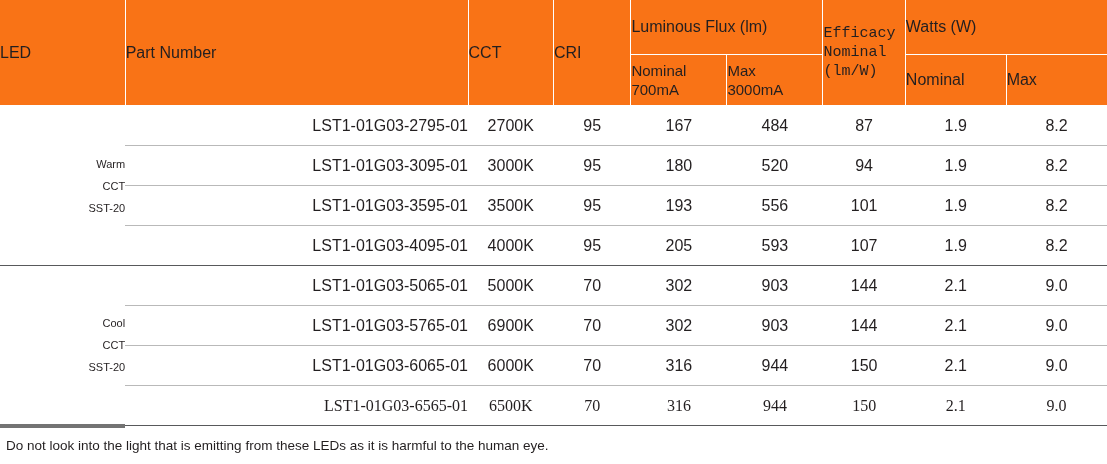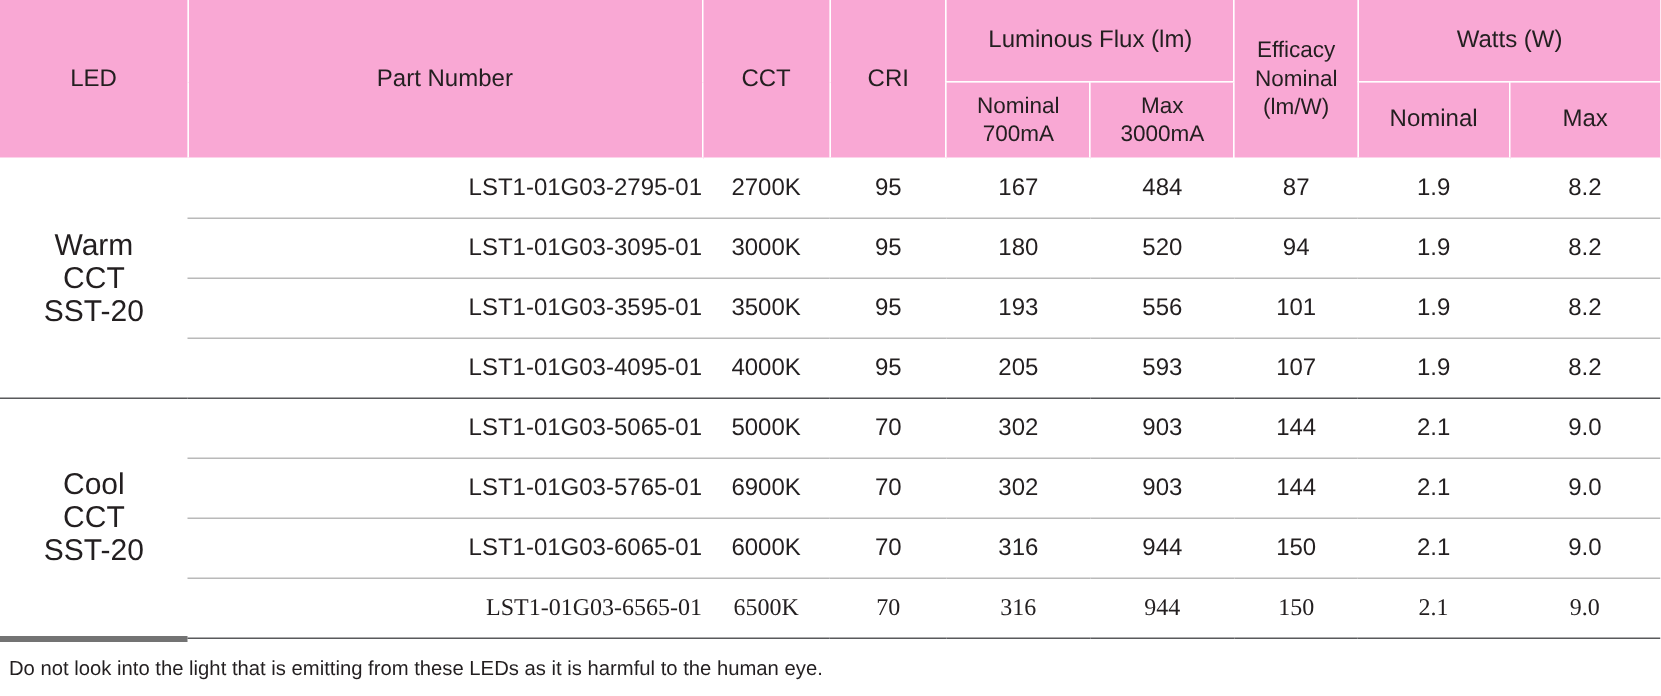--- a/index.html
+++ b/index.html
@@ -26,24 +26,24 @@
     table-layout: fixed;
   }
   table.spec th,
   table.spec td {
     padding: 0;
     margin: 0;
     font-weight: normal;
   }
   
   thead th {
-    background: #f9a8d4;
+    background: #f97316;
     color: #231f20;
     font-size: 16px;
-    text-align: center;
+    text-align: left;
     vertical-align: middle;
     border-bottom: 1px solid #ffffff;
   }
   thead tr.row1 th {
     height: 54px;
   }
   thead tr.row2 th {
     height: 50px;
   }
   th.sep {
@@ -60,43 +60,44 @@
   th.watts    { width: 200px; }
   th.wnom     { width: 100px; }
   th.wmax     { width: 100px; }
   .hdr-sub {
     font-size: 15px;
     line-height: 19px;
   }
   .hdr-eff {
     font-size: 15px;
     line-height: 19px;
+    font-family: Liberation Mono, monospace;
   }
   
   tbody td {
     font-size: 16px;
     text-align: center;
     vertical-align: middle;
     height: 39px;
     color: #231f20;
   }
   tbody tr td.data {
     border-bottom: 1px solid #b9b9b9;
   }
   tbody tr.last-of-group td.data {
     border-bottom: 1px solid #58595b;
   }
   tbody tr.final td.data {
     border-bottom: 1px solid #58595b;
     font-family: Liberation Serif, serif;
   }
   td.group {
-    font-size: 20px;
+    font-size: 11px;
     line-height: 22px;
-    text-align: center;
+    text-align: right;
     vertical-align: middle;
     border-bottom: 1px solid #58595b;
   }
   td.group.last {
     border-bottom: 4px solid #737373;
   }
   td.partnum {
     text-align: right;
   }
   

